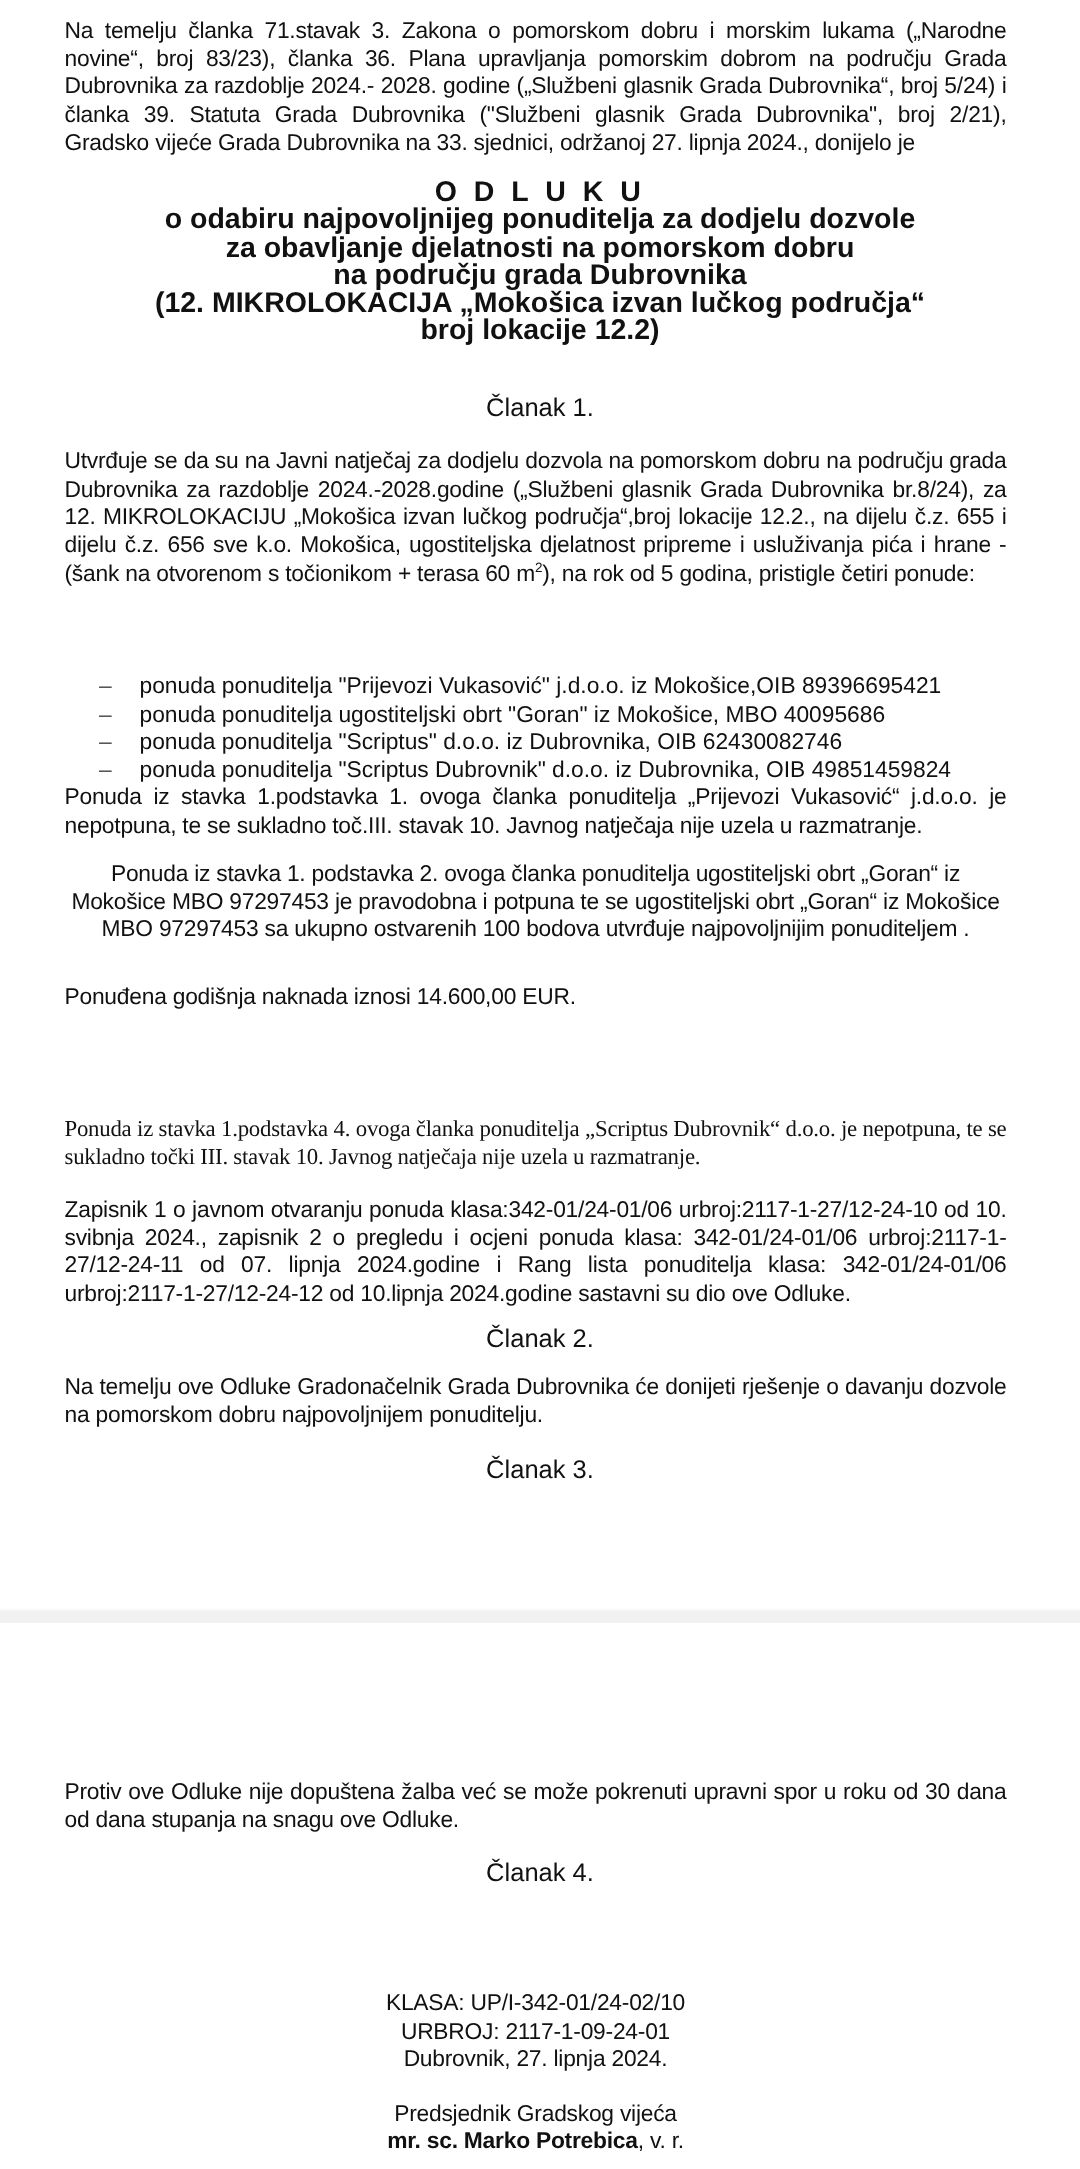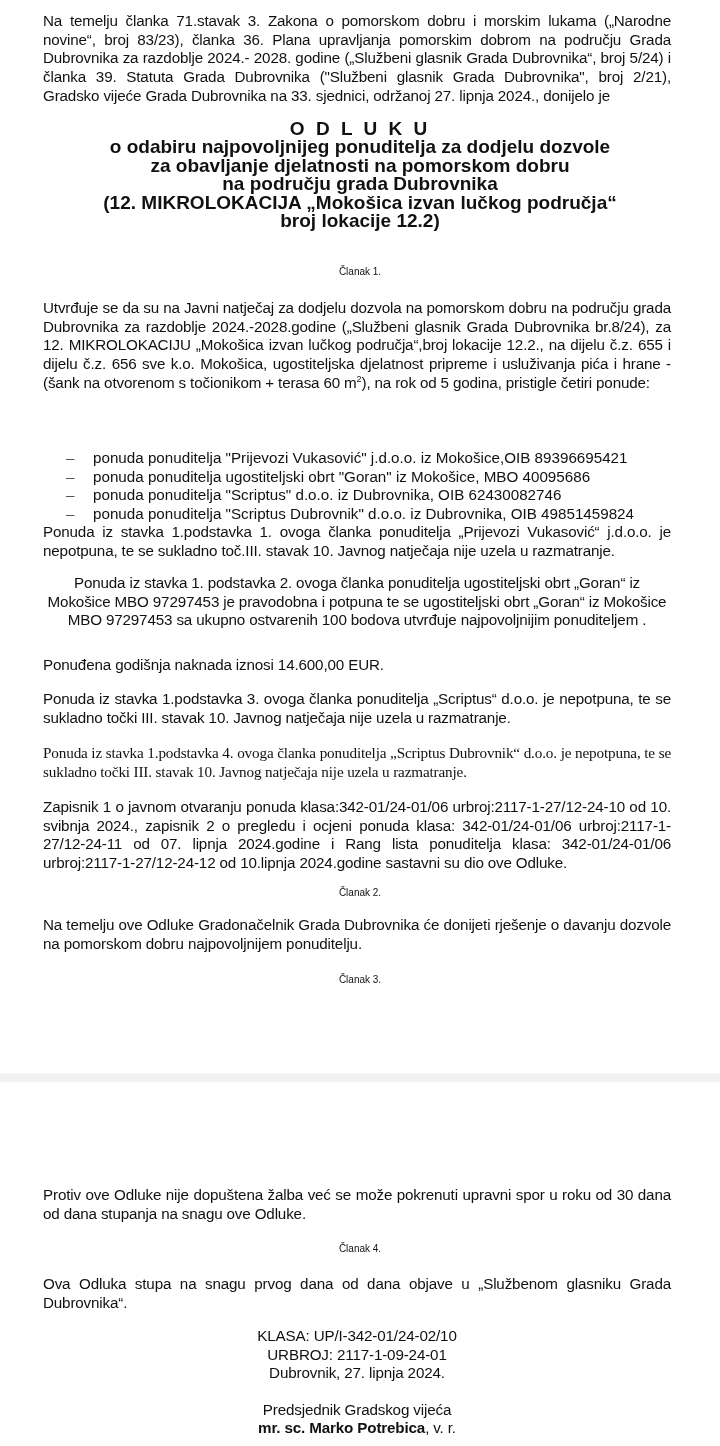--- a/index.html
+++ b/index.html
@@ -6,21 +6,21 @@
   body { width: 720px; height: 1446px; position: relative; overflow: hidden;
          font-family: "Liberation Sans", sans-serif; color: #111111; }
   .page { position: absolute; left: 0; width: 720px; background: #ffffff; }
   .page1 { top: 8px; height: 1073px; }
   .gap { position: absolute; left: 0; top: 1073px; width: 720px; height: 8px; background: #f1f1f1;
          border-top: 1px solid #f6f6f6; border-bottom: 1px solid #f6f6f6; }
   .page2 { top: 1082px; height: 432px; }
   .txt { position: absolute; left: 43px; width: 628px; font-size: 15.2px; line-height: 18.6px;
          text-align: justify; letter-spacing: -0.15px; }
   .txt.left { text-align: center; }
-  .center { position: absolute; left: 0; width: 720px; text-align: center; font-size: 10px; line-height: 18.6px; }
+  .center { position: absolute; left: 0; width: 720px; text-align: center; font-size: 17px; line-height: 18.6px; }
   .title-block { font-weight: bold; font-size: 19px; line-height: 18.4px; }
   .title-block .spaced { letter-spacing: 3px; }
   ul.offers { position: absolute; left: 60px; top: 441px; margin: 0; padding: 0; list-style: none;
               font-size: 15.2px; line-height: 18.6px; }
   ul.offers li { position: relative; padding-left: 33px; white-space: nowrap; }
   ul.offers li .dash { position: absolute; left: 6px; top: 0; color: #555; }
   sup { font-size: 9px; line-height: 0; vertical-align: 6px; }
   .bold { font-weight: bold; }
 </style>
 </head>
@@ -45,36 +45,34 @@
   <ul class="offers">
     <li><span class="dash">–</span><span>ponuda ponuditelja "Prijevozi Vukasović" j.d.o.o. iz Mokošice,OIB 89396695421</span></li>
     <li><span class="dash">–</span><span>ponuda ponuditelja ugostiteljski obrt "Goran" iz Mokošice, MBO 40095686</span></li>
     <li><span class="dash">–</span><span>ponuda ponuditelja "Scriptus" d.o.o. iz Dubrovnika, OIB 62430082746</span></li>
     <li><span class="dash">–</span><span>ponuda ponuditelja "Scriptus Dubrovnik" d.o.o. iz Dubrovnika, OIB 49851459824</span></li>
   </ul>
 
   <p class="txt" style="top:500px;">Ponuda iz stavka 1.podstavka 1. ovoga članka ponuditelja „Prijevozi Vukasović“ j.d.o.o. je nepotpuna, te se sukladno toč.III. stavak 10. Javnog natječaja nije uzela u razmatranje.</p>
   <p class="txt left" style="top:551px;">Ponuda iz stavka 1. podstavka 2. ovoga članka ponuditelja ugostiteljski obrt „Goran“ iz Mokošice  MBO 97297453 je pravodobna i  potpuna te se ugostiteljski obrt „Goran“ iz Mokošice MBO 97297453 sa ukupno ostvarenih 100 bodova utvrđuje najpovoljnijim ponuditeljem .</p>
   <p class="txt" style="top:633px;">Ponuđena godišnja naknada iznosi 14.600,00 EUR.</p>
-  <p class="txt" style="top:667px;">Ponuda iz stavka 1.podstavka 3. ovoga članka  ponuditelja „Scriptus“ d.o.o. je nepotpuna, te se sukladno točki III. stavak 10. Javnog natječaja nije uzela u razmatranje.</p>
   <p class="txt" style="top:721px;font-family:Liberation Serif, serif;">Ponuda iz stavka 1.podstavka 4. ovoga članka  ponuditelja „Scriptus Dubrovnik“ d.o.o. je nepotpuna, te se sukladno točki III. stavak 10. Javnog natječaja nije uzela u razmatranje.</p>
   <p class="txt" style="top:775px;">Zapisnik 1 o javnom otvaranju ponuda klasa:342-01/24-01/06 urbroj:2117-1-27/12-24-10 od 10. svibnja 2024., zapisnik 2 o pregledu i ocjeni ponuda klasa: 342-01/24-01/06 urbroj:2117-1-27/12-24-11 od 07. lipnja 2024.godine i Rang lista ponuditelja klasa: 342-01/24-01/06 urbroj:2117-1-27/12-24-12 od 10.lipnja 2024.godine sastavni su dio ove Odluke.</p>
 
   <div class="center" style="top:876px;">Članak 2.</div>
   <p class="txt" style="top:893px;">Na temelju ove Odluke Gradonačelnik Grada Dubrovnika će donijeti rješenje o davanju dozvole na pomorskom dobru najpovoljnijem ponuditelju.</p>
 
   <div class="center" style="top:963px;">Članak 3.</div>
 </div>
 
 <div class="gap"></div>
 
 <div class="page page2">
   <p class="txt" style="top:89px;">Protiv ove Odluke nije dopuštena žalba već se može pokrenuti upravni spor u roku od 30 dana od dana stupanja na snagu ove Odluke.</p>
   <div class="center" style="top:158px;">Članak 4.</div>
-  <p class="txt" style="top:178px;">Ova Odluka stupa na snagu prvog dana od dana objave u „Službenom glasniku Grada Dubrovnika“.</p>
 
   <div class="txt left" style="top:245px;">
     <div>KLASA: UP/I-342-01/24-02/10</div>
     <div>URBROJ: 2117-1-09-24-01</div>
     <div>Dubrovnik, 27. lipnja 2024.</div>
     <div style="height:18px;"></div>
     <div>Predsjednik Gradskog vijeća</div>
     <div><span class="bold">mr. sc. Marko Potrebica</span><span>, v. r.</span></div>
   </div>
 </div>

